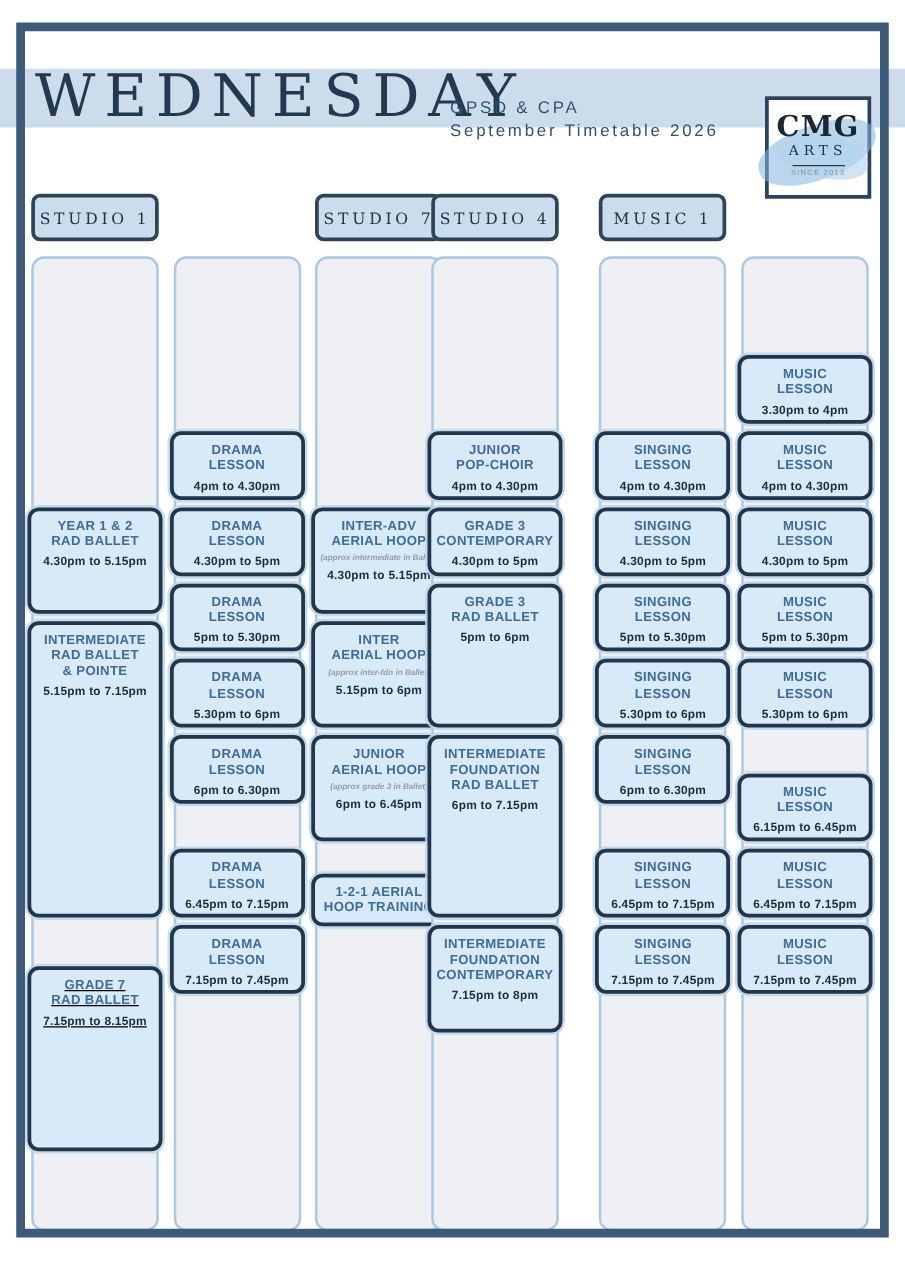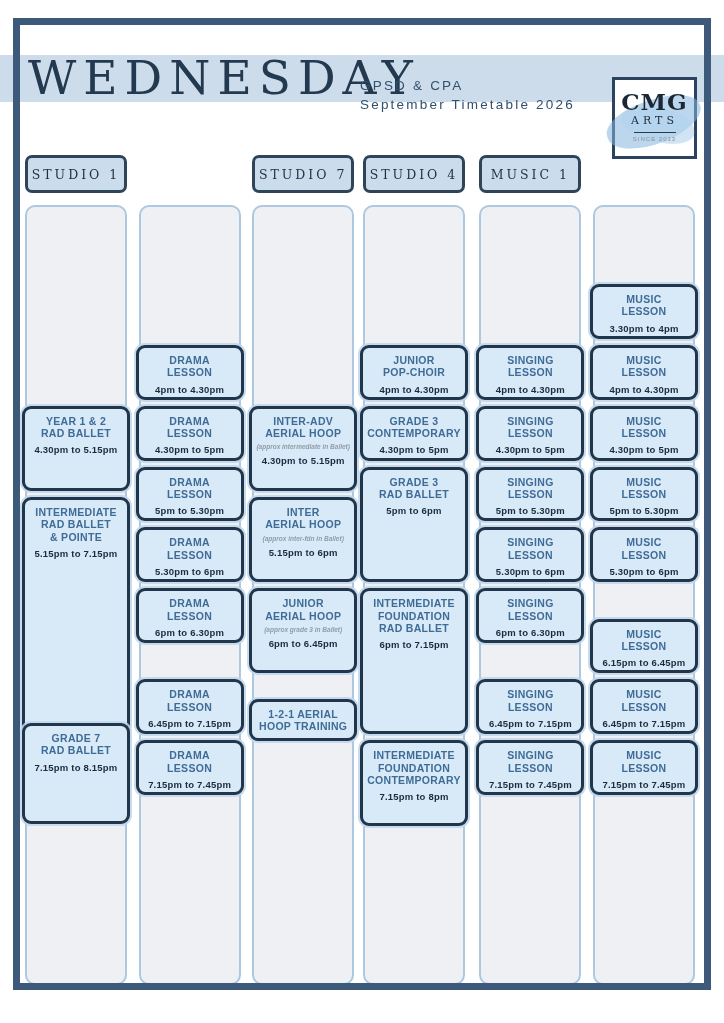--- a/index.html
+++ b/index.html
@@ -120,21 +120,21 @@
           <div class="ev-title">YEAR 1 &amp; 2
 RAD BALLET</div>
           <div class="ev-time">4.30pm to 5.15pm</div>
         </div>
         <div class="event" style="top: 341.94px; height: 237.36px;">
           <div class="ev-title">INTERMEDIATE
 RAD BALLET
 &amp; POINTE</div>
           <div class="ev-time">5.15pm to 7.15pm</div>
         </div>
-        <div class="event" style="top: 568px; height: 101px;">
+        <div class="event" style="top: 618px; height: 148px; text-decoration: underline;">
           <div class="ev-title">GRADE 7
 RAD BALLET</div>
           <div class="ev-time">7.15pm to 8.15pm</div>
         </div>
       </div>
       <div class="col" style="left: 138.6px;">
         <div class="col-body"></div>
         <div class="event" style="top: 189.84px; height: 54.84px;">
           <div class="ev-title">DRAMA
 LESSON</div>
@@ -191,21 +191,21 @@
 AERIAL HOOP</div>
           <div class="ev-note">(approx grade 3 in Ballet)</div>
           <div class="ev-time">6pm to 6.45pm</div>
         </div>
         <div class="event" style="top: 544px; height: 42px;">
           <div class="ev-title">1-2-1 AERIAL
 HOOP TRAINING</div>
           <div class="ev-time">6.45pm to 7.15pm</div>
         </div>
       </div>
-      <div class="col" style="left: 363px;">
+      <div class="col" style="left: 345px;">
         <div class="col-header">STUDIO 4</div>
         <div class="col-body"></div>
         <div class="event" style="top: 189.84px; height: 54.84px;">
           <div class="ev-title">JUNIOR
 POP-CHOIR</div>
           <div class="ev-time">4pm to 4.30pm</div>
         </div>
         <div class="event" style="top: 250.68px; height: 54.84px;">
           <div class="ev-title">GRADE 3
 CONTEMPORARY</div>

